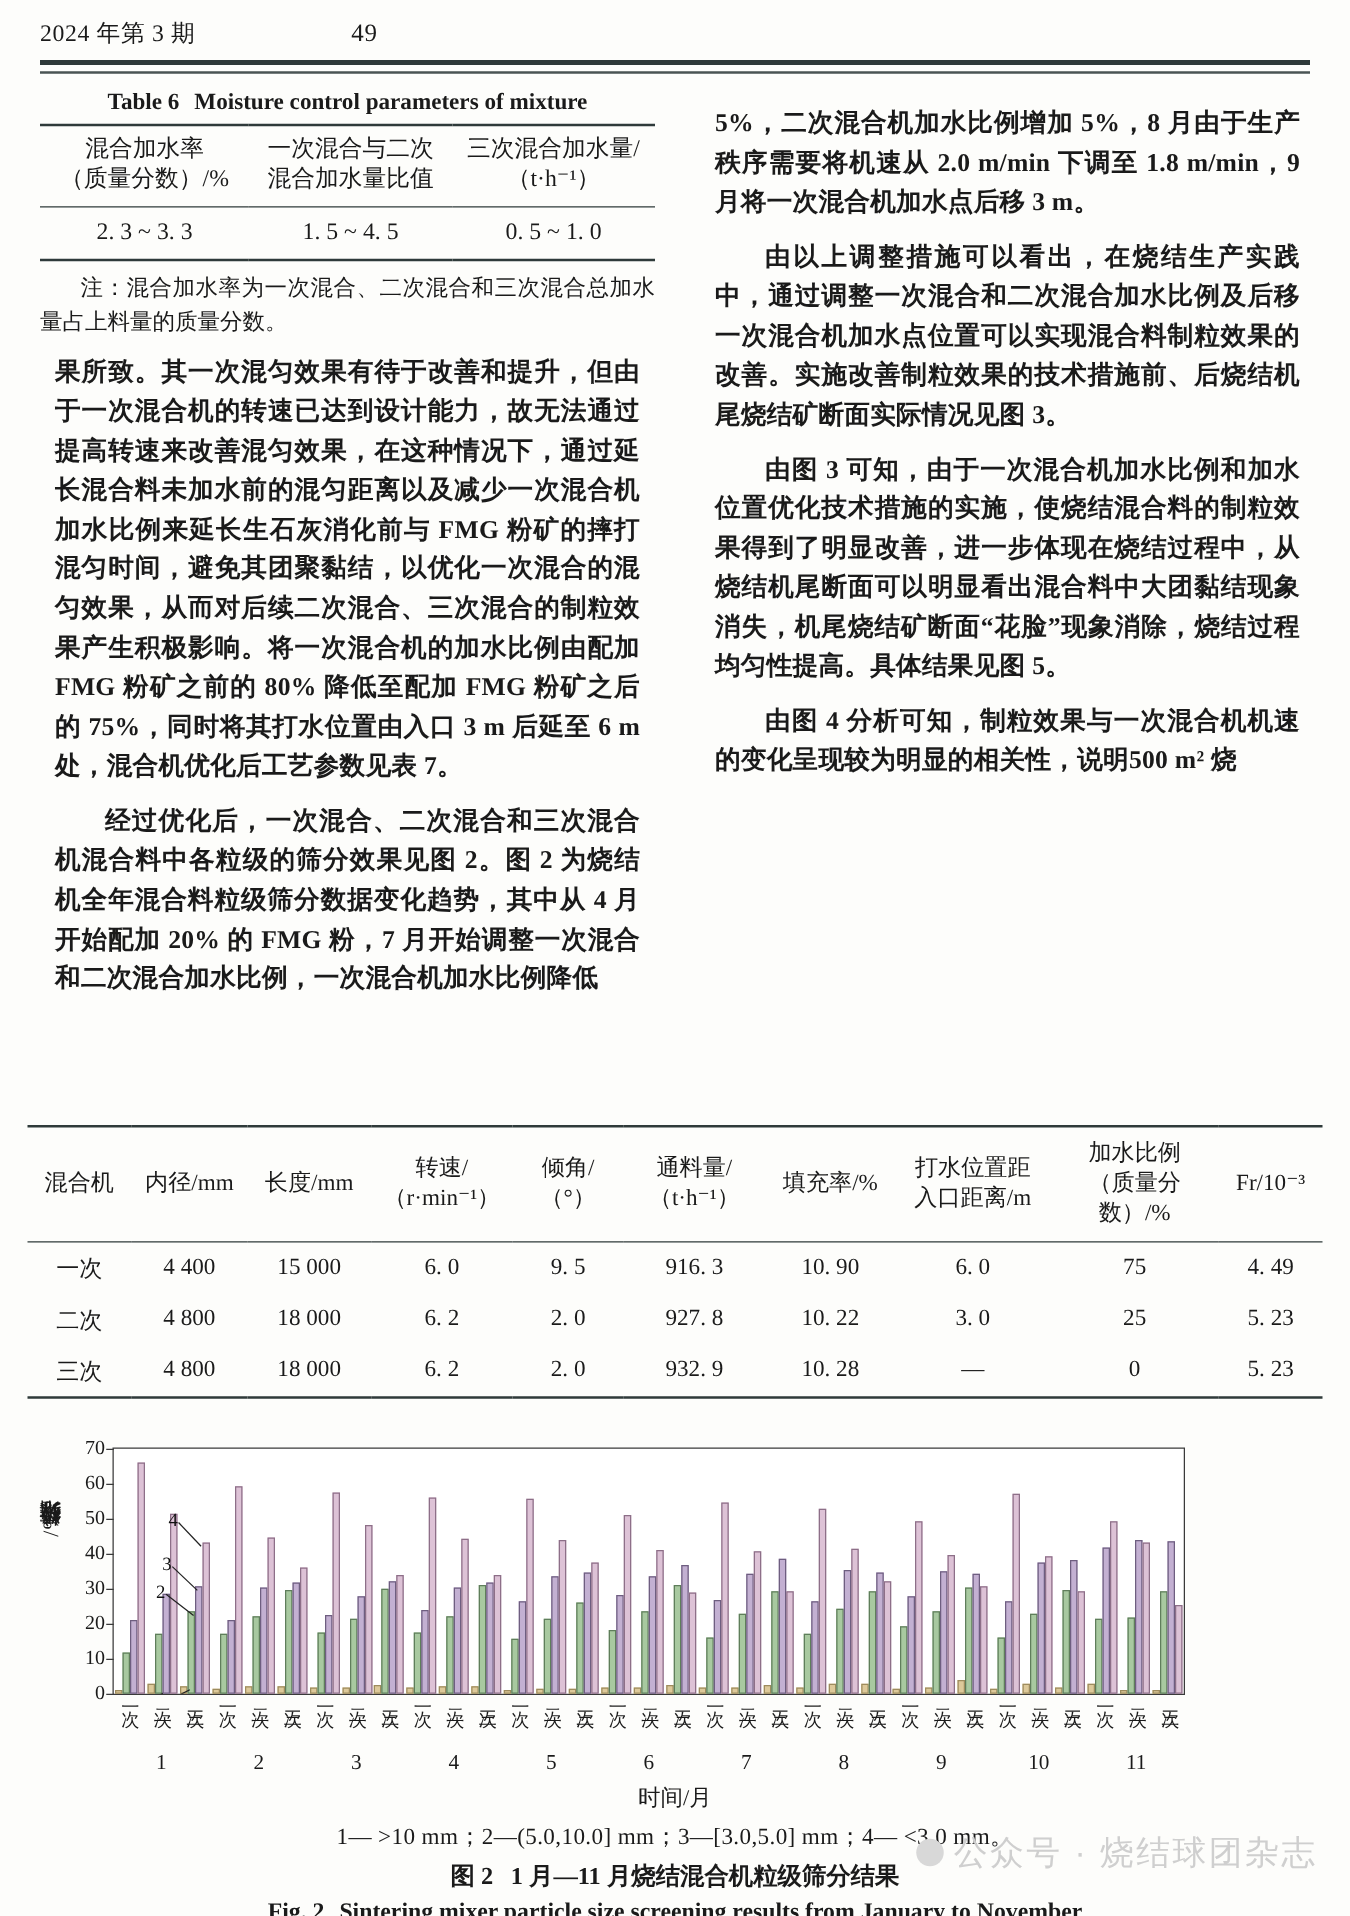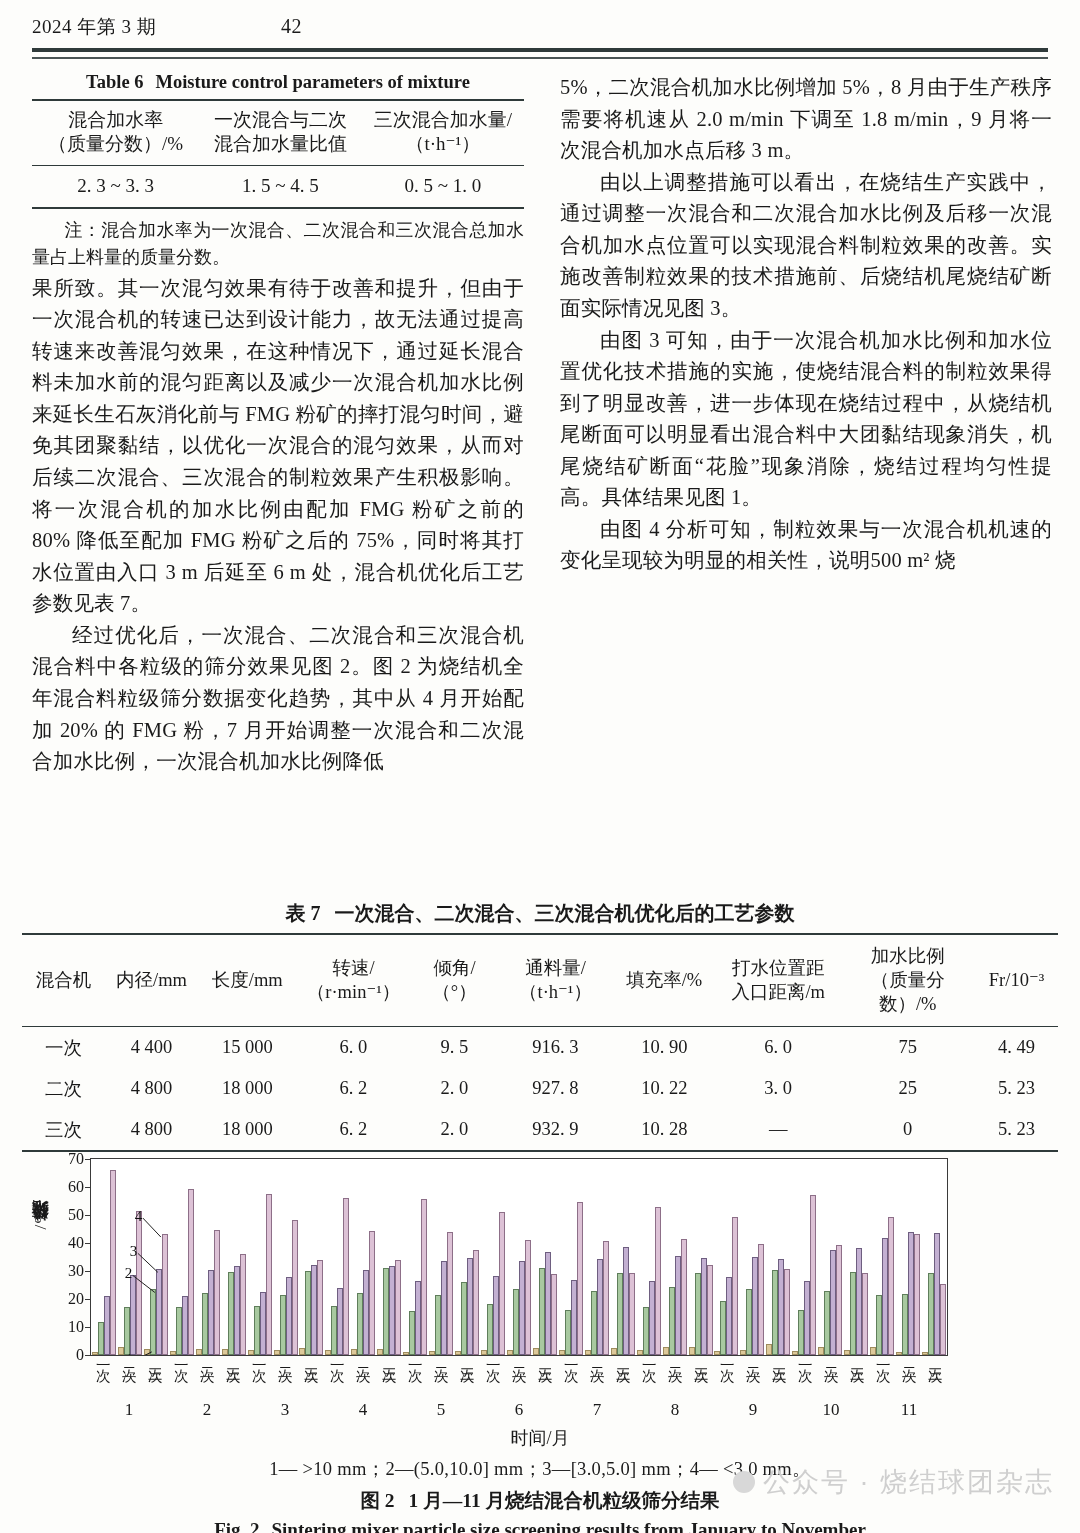--- a/index.html
+++ b/index.html
@@ -39,22 +39,22 @@
   table.t6 thead th{
     font-weight:normal;padding:7px 0 8px;line-height:1.28;
     border-top:2.5px solid #2f3a3a;border-bottom:1.6px solid #2f3a3a;
   }
   table.t6 tbody td{padding:9px 0 10px;border-bottom:2.5px solid #2f3a3a;}
 
   .note{font-size:18px;line-height:1.5;margin:8px 0 2px;text-align:justify;}
   .note .ind{display:inline-block;width:32px;}
 
   p.body{
-    font-size:20.5px;line-height:1.54;margin:0;text-align:justify;
-    text-justify:inter-ideograph;letter-spacing:.2px;
+    font-size:20.5px;line-height:1.54;margin:12px;text-align:justify;
+    text-justify:inter-ideograph;letter-spacing:.2px;font-weight:bold;
   }
   p.body.ind{text-indent:40px;}
 
   
   .t7wrap{position:absolute;left:22px;top:900px;width:1036px;}
   .t7-title-cn{text-align:center;font-size:20px;font-weight:bold;margin:0 0 6px;}
   .t7-title-en{text-align:center;font-size:19px;font-weight:bold;margin:0 0 8px;}
   table.t7{width:100%;border-collapse:collapse;font-size:18.5px;}
   table.t7 thead th{
     font-weight:normal;line-height:1.3;padding:9px 2px 10px;text-align:center;
@@ -113,21 +113,21 @@
   }
   .wm-dot{width:22px;height:22px;border-radius:50%;background:#d8d8d8;}
 </style>
 </head>
 <body>
 
 <div class="page">
 
   <div class="runhead">
     <div class="rh-left">2024 年第 3 期</div>
-    <div class="rh-right">42</div>
+    <div class="rh-right">49</div>
   </div>
   <div class="rule-thick"></div>
   <div class="rule-thin"></div>
 
   <div class="col col-left">
 
     <div class="tbl-title-en"><span>Table 6</span><span class="sp"></span><span>Moisture control parameters of mixture</span></div>
 
     <table class="t6">
       <thead>
@@ -157,26 +157,25 @@
 
     <div class="note"><span class="ind"></span><span>注：混合加水率为一次混合、二次混合和三次混合总加水量占上料量的质量分数。</span></div>
 
     <p class="body">果所致。其一次混匀效果有待于改善和提升，但由于一次混合机的转速已达到设计能力，故无法通过提高转速来改善混匀效果，在这种情况下，通过延长混合料未加水前的混匀距离以及减少一次混合机加水比例来延长生石灰消化前与 FMG 粉矿的摔打混匀时间，避免其团聚黏结，以优化一次混合的混匀效果，从而对后续二次混合、三次混合的制粒效果产生积极影响。将一次混合机的加水比例由配加 FMG 粉矿之前的 80% 降低至配加 FMG 粉矿之后的 75%，同时将其打水位置由入口 3 m 后延至 6 m 处，混合机优化后工艺参数见表 7。</p>
     <p class="body ind">经过优化后，一次混合、二次混合和三次混合机混合料中各粒级的筛分效果见图 2。图 2 为烧结机全年混合料粒级筛分数据变化趋势，其中从 4 月开始配加 20% 的 FMG 粉，7 月开始调整一次混合和二次混合加水比例，一次混合机加水比例降低</p>
   </div>
 
   <div class="col col-right">
     <p class="body">5%，二次混合机加水比例增加 5%，8 月由于生产秩序需要将机速从 2.0 m/min 下调至 1.8 m/min，9 月将一次混合机加水点后移 3 m。</p>
     <p class="body ind">由以上调整措施可以看出，在烧结生产实践中，通过调整一次混合和二次混合加水比例及后移一次混合机加水点位置可以实现混合料制粒效果的改善。实施改善制粒效果的技术措施前、后烧结机尾烧结矿断面实际情况见图 3。</p>
-    <p class="body ind">由图 3 可知，由于一次混合机加水比例和加水位置优化技术措施的实施，使烧结混合料的制粒效果得到了明显改善，进一步体现在烧结过程中，从烧结机尾断面可以明显看出混合料中大团黏结现象消失，机尾烧结矿断面“花脸”现象消除，烧结过程均匀性提高。具体结果见图 1。</p>
+    <p class="body ind">由图 3 可知，由于一次混合机加水比例和加水位置优化技术措施的实施，使烧结混合料的制粒效果得到了明显改善，进一步体现在烧结过程中，从烧结机尾断面可以明显看出混合料中大团黏结现象消失，机尾烧结矿断面“花脸”现象消除，烧结过程均匀性提高。具体结果见图 5。</p>
     <p class="body ind">由图 4 分析可知，制粒效果与一次混合机机速的变化呈现较为明显的相关性，说明500 m² 烧</p>
   </div>
 
   <div class="t7wrap">
-    <div class="t7-title-cn"><span>表 7</span><span class="sp" style="display:inline-block;width:14px"></span><span>一次混合、二次混合、三次混合机优化后的工艺参数</span></div>
     <table class="t7">
       <thead>
           <tr id="t7head">
             <th style="width: 8%;">
               <div>混合机</div>
             </th>
             <th style="width: 9%;">
               <div>内径/mm</div>
             </th>
             <th style="width: 9.5%;">

